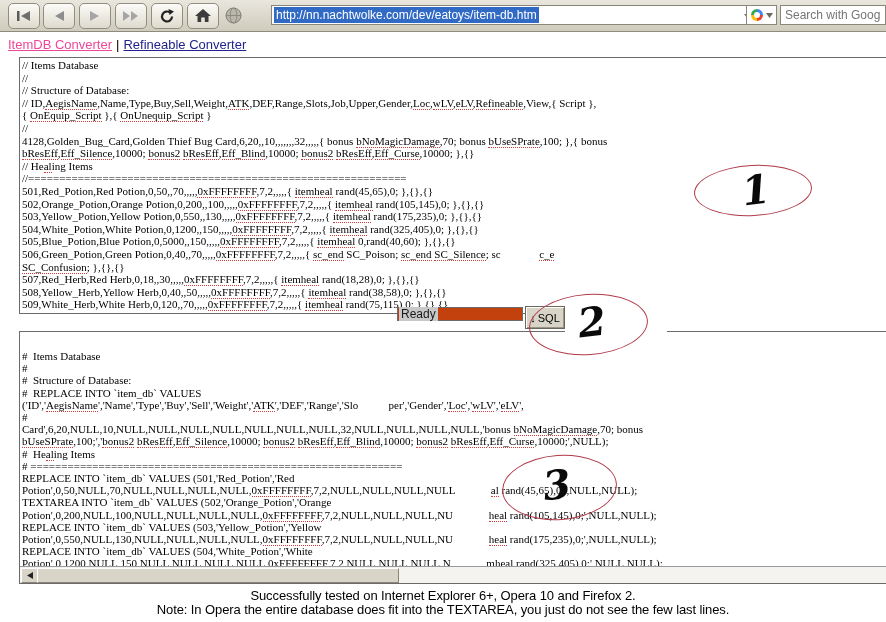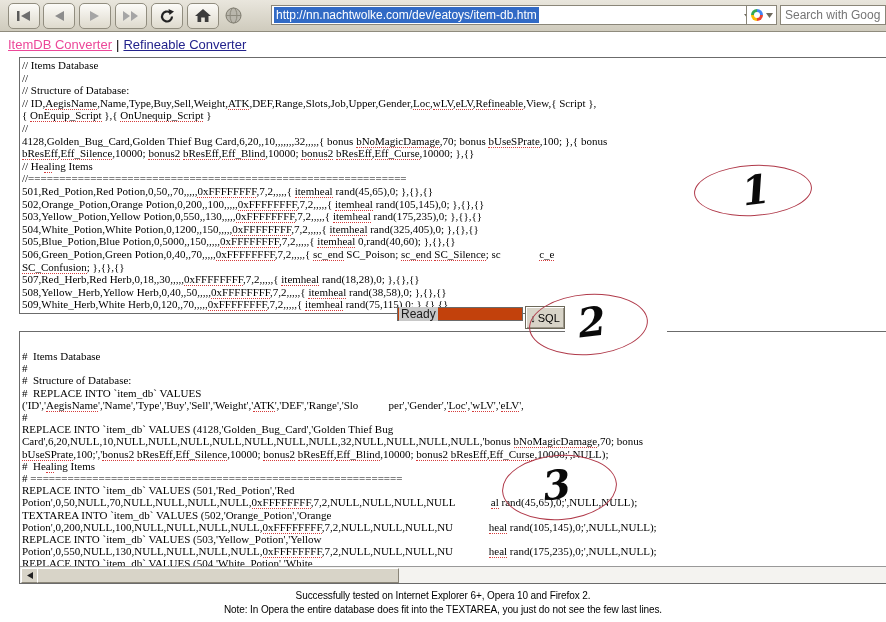--- a/index.html
+++ b/index.html
@@ -51,21 +51,21 @@
   .sbbtn{position:absolute;left:1px;top:1px;width:15px;height:13px;background:#d8d4c8;
          border:1px solid;border-color:#fff #8a8578 #8a8578 #fff;display:flex;align-items:center;justify-content:center;}
   .sbthumb{position:absolute;left:17px;top:1px;width:360px;height:13px;background:#d8d4c8;
            border:1px solid;border-color:#fff #8a8578 #8a8578 #fff;}
   
   .whiteout{position:absolute;background:#fff;z-index:5;}
   .ellipse{position:absolute;border:1px solid #b03a4a;border-radius:50%;z-index:10;background:transparent;}
   .annonum{position:absolute;z-index:11;font-family:"DejaVu Serif",serif;font-style:italic;font-weight:700;
            font-size:40px;color:#0a0a0a;transform:rotate(-7deg);}
   
-  .footer{position:absolute;left:0;top:589px;width:886px;text-align:center;font-size:10px;
+  .footer{position:absolute;left:0;top:589px;width:886px;text-align:center;font-size:13px;
           line-height:14px;color:#000;letter-spacing:-0.1px;}
   svg{display:block;}
 </style>
 </head>
 <body>
 
 <div id="screen">
 
   <div class="toolbar">
     <div class="navbtn" style="left:8px;">
@@ -179,21 +179,20 @@
   <div class="bline" style="left:19px;top:331px;width:867px;height:1px;"></div>
   <div class="bline" style="left:19px;top:331px;width:1px;height:252px;"></div>
   <div class="bline" style="left:19px;top:583px;width:867px;height:1px;"></div>
   <div id="out-pane" class="codepane" style="left:22px;top:334px;width:864px;height:229px;margin-top:16px;">
       <div class="cl">#  Items Database</div>
       <div class="cl">#</div>
       <div class="cl">#  Structure of Database:</div>
       <div class="cl">#  REPLACE INTO `item_db` VALUES</div>
       <div class="cl">('ID','<span class="sp">AegisName</span>','Name','Type','Buy','Sell','Weight','<span class="sp">ATK</span>','DEF','Range','Slo           per','Gender','<span class="sp">Loc</span>','<span class="sp">wLV</span>','<span class="sp">eLV</span>',</div>
       <div class="cl">#</div>
-      <div class="cl">REPLACE INTO `item_db` VALUES (4128,'Golden_Bug_Card','Golden Thief Bug</div>
       <div class="cl">Card',6,20,NULL,10,NULL,NULL,NULL,NULL,NULL,NULL,NULL,32,NULL,NULL,NULL,NULL,'bonus <span class="sp">bNoMagicDamage</span>,70; bonus</div>
       <div class="cl"><span class="sp">bUseSPrate</span>,100;','<span class="sp">bonus2</span> <span class="sp">bResEff</span>,<span class="sp">Eff_Silence</span>,10000; <span class="sp">bonus2</span> <span class="sp">bResEff</span>,<span class="sp">Eff_Blind</span>,10000; <span class="sp">bonus2</span> <span class="sp">bResEff</span>,<span class="sp">Eff_Curse</span>,10000;',NULL);</div>
       <div class="cl">#  He<span class="sp">al</span>ing Items</div>
       <div class="cl"># ============================================================</div>
       <div class="cl">REPLACE INTO `item_db` VALUES (501,'Red_Potion','Red</div>
       <div class="cl">Potion',0,50,NULL,70,NULL,NULL,NULL,NULL,<span class="sp">0xFFFFFFFF</span>,7,2,NULL,NULL,NULL,NULL             <span class="sp">al</span> rand(45,65),0;',NULL,NULL);</div>
       <div class="cl">TEXTAREA INTO `item_db` VALUES (502,'Orange_Potion','Orange</div>
       <div class="cl">Potion',0,200,NULL,100,NULL,NULL,NULL,NULL,<span class="sp">0xFFFFFFFF</span>,7,2,NULL,NULL,NULL,NU             <span class="sp">heal</span> rand(105,145),0;',NULL,NULL);</div>
       <div class="cl">REPLACE INTO `item_db` VALUES (503,'Yellow_Potion','Yellow</div>
       <div class="cl">Potion',0,550,NULL,130,NULL,NULL,NULL,NULL,<span class="sp">0xFFFFFFFF</span>,7,2,NULL,NULL,NULL,NU             <span class="sp">heal</span> rand(175,235),0;',NULL,NULL);</div>

